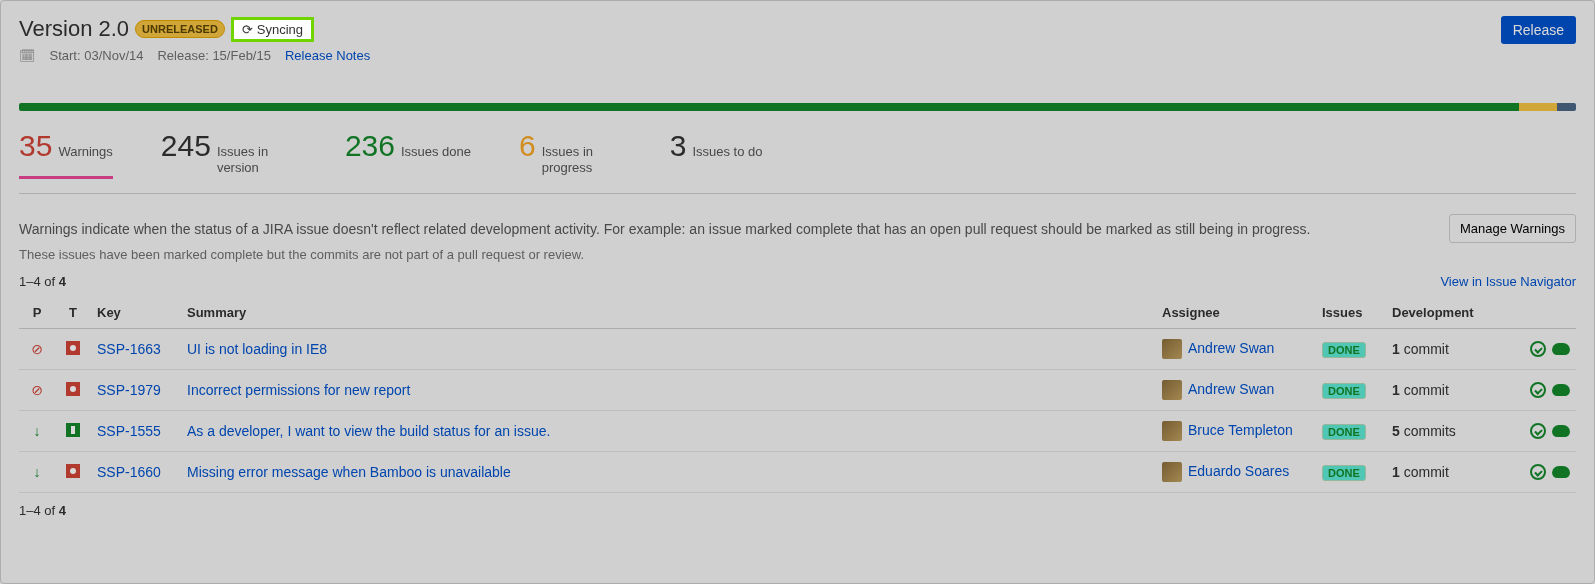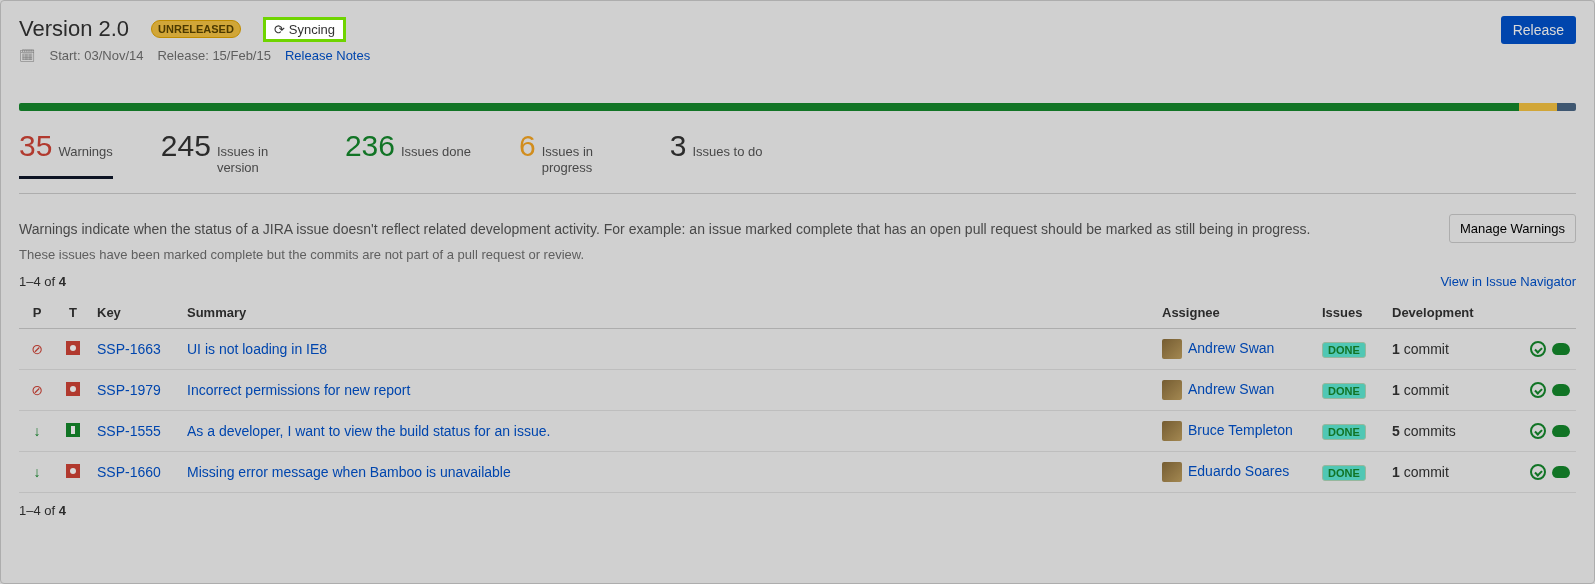--- a/index.html
+++ b/index.html
@@ -22,21 +22,21 @@
   }
   .container {
     padding: 15px 18px;
     border: 1px solid #ccc;
     border-radius: 4px;
     background: #f5f5f5;
     height: 100%;
   }
   .header { display: flex; justify-content: space-between; align-items: flex-start; }
   .header-left { display: flex; flex-direction: column; gap: 6px; }
-  .title-row { display: flex; align-items: center; gap: 22px; }
+  .title-row { display: flex; align-items: center; gap: 6px; }
   .version-title { font-size: 22px; font-weight: normal; color: #333; }
   .lozenge {
     display: inline-block;
     padding: 2px 6px;
     font-size: 11px;
     font-weight: bold;
     border-radius: 9px;
   }
   .lozenge-unreleased { background: #f6c342; color: #594300; border: 1px solid #e2a500; }
   .syncing-badge {
@@ -82,21 +82,21 @@
   .pb-yellow { background: #f6c342; flex: 6; }
   .pb-blue { background: #4a6785; flex: 3; }
   .stats-row {
     display: flex;
     gap: 48px;
     margin-top: 18px;
     padding-bottom: 14px;
     border-bottom: 1px solid #ccc;
   }
   .stat { display: flex; align-items: baseline; gap: 6px; cursor: pointer; padding-bottom: 4px;}
-  .stat.active { border-bottom: 3px solid #0f172a; }
+  .stat.active { border-bottom: 3px solid #ec4899; }
   .stat-num { font-size: 30px; font-weight: normal; }
   .stat-label { font-size: 13px; color: #555; line-height: 1.2; max-width: 80px; }
   .c-red { color: #d04437; }
   .c-dark { color: #333; }
   .c-green { color: #14892c; }
   .c-yellow { color: #f6a623; }
   .warning-desc-row {
     display: flex;
     justify-content: space-between;
     align-items: center;

